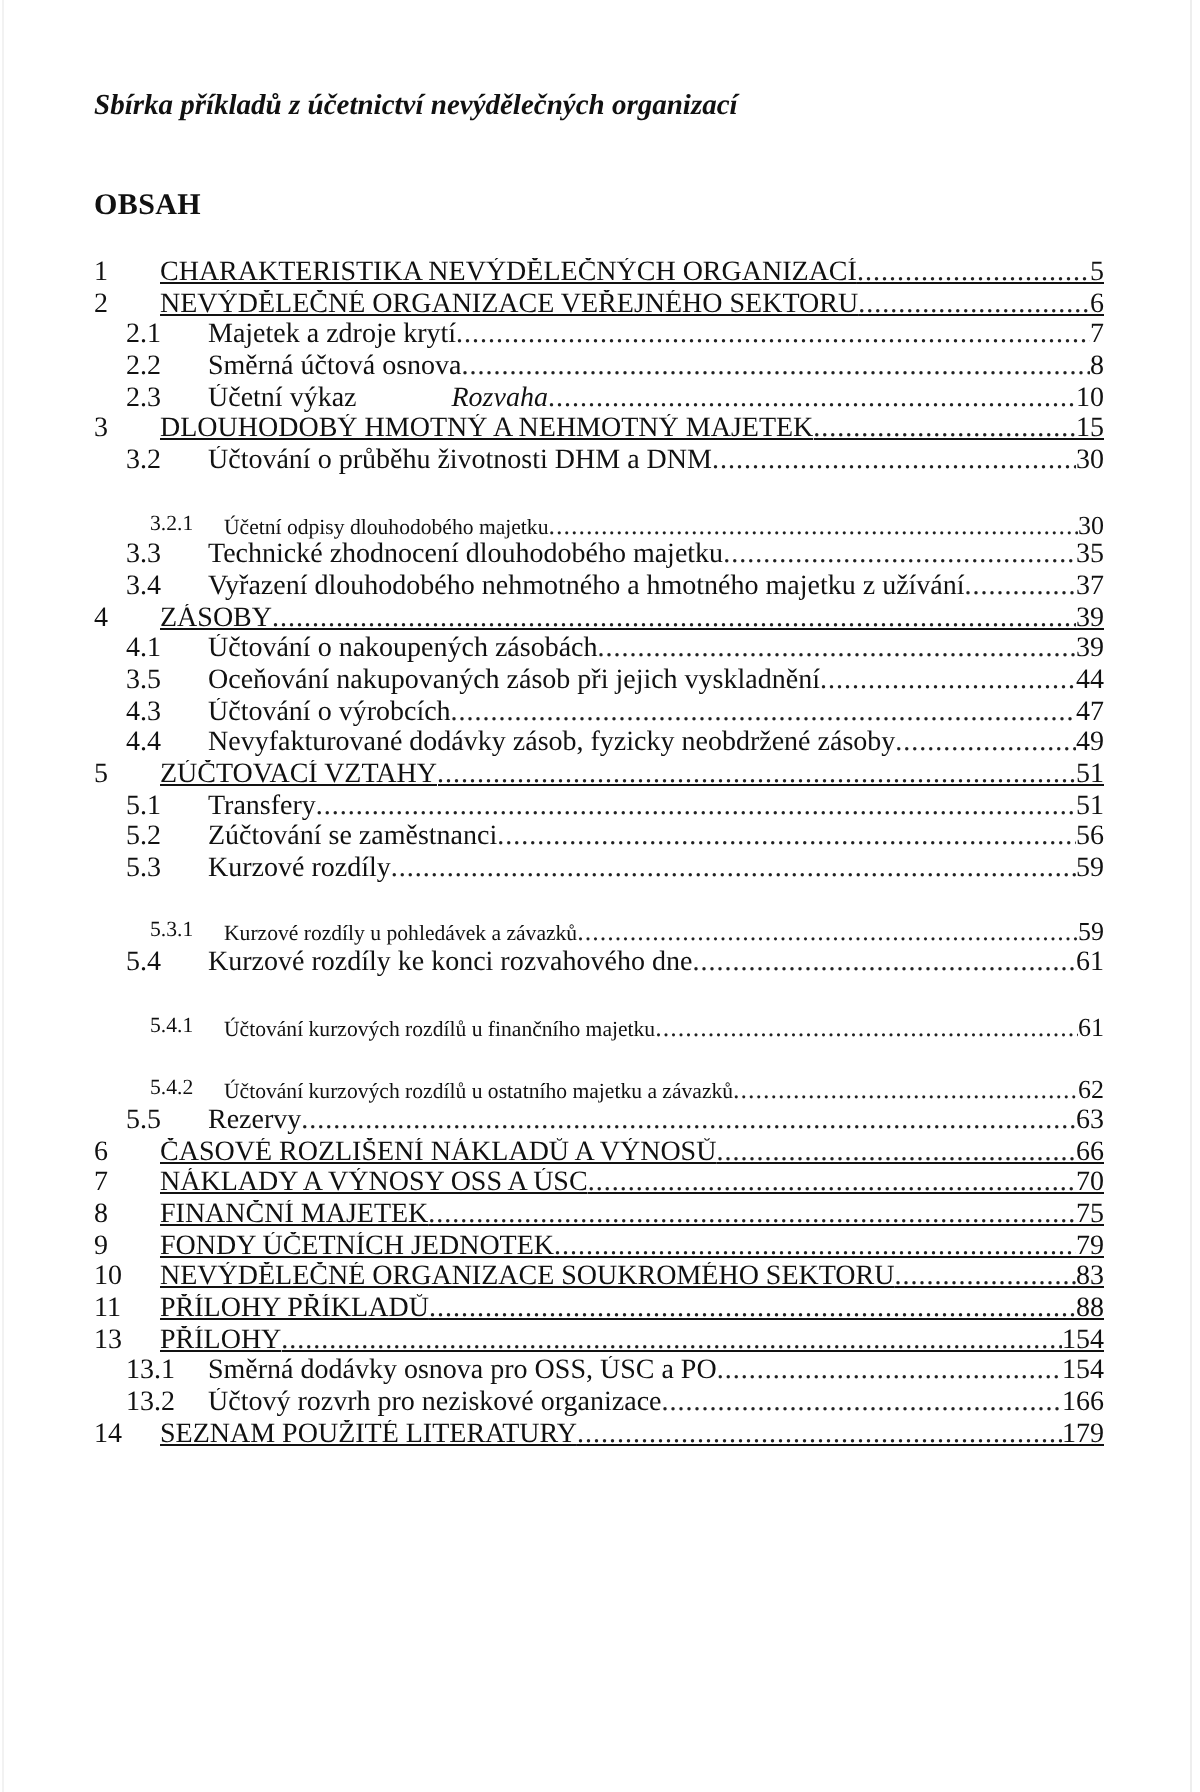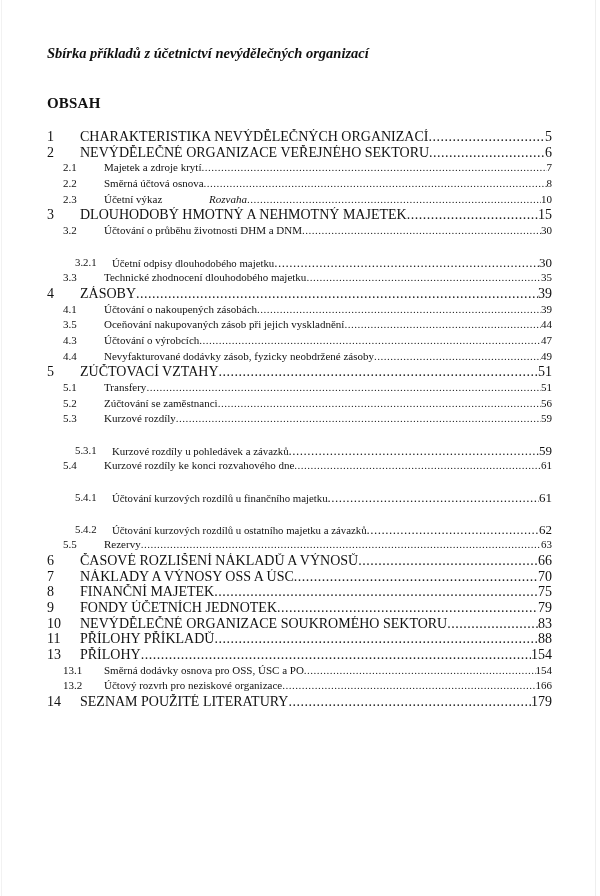--- a/index.html
+++ b/index.html
@@ -89,23 +89,23 @@
       content: "....................................................................................................................................................................................................................................................";
     }
     .toc-page {
       flex: 0 0 auto;
       text-align: right;
       min-width: 0;
     }
     
     .lvl-1 { font-size: 14px; }
     .lvl-1 .toc-num { left: 47px; }
-    .lvl-1 .toc-entry { left: 80px; }
+    .lvl-1 .toc-entry { left: 80px; text-decoration: underline; }
     
-    .lvl-2 { font-size: 11px; }
+    .lvl-2 { font-size: 14px; }
     .lvl-2 .toc-num { left: 63px; }
     .lvl-2 .toc-entry { left: 104px; align-items: center; }
     
     .lvl-3 { font-size: 10.8px; margin-top: 16px; }
     .lvl-3 .toc-num { left: 75px; }
     .lvl-3 .toc-entry { left: 112px; }
     .lvl-3 .toc-page { font-size: 13px; }
     .lvl-3 .toc-dots { font-size: 13px; }
     .italic { font-style: italic; margin-left: 44px; }
   </style>
@@ -185,20 +185,28 @@
       </span>
     </div>
     <div class="toc-row lvl-2">
       <span class="toc-num">3.3</span>
       <span class="toc-entry">
         <span class="toc-title"><span>Technické zhodnocení dlouhodobého majetku</span></span>
         <span class="toc-dots"></span>
         <span class="toc-page">35</span>
       </span>
     </div>
+    <div class="toc-row lvl-2">
+      <span class="toc-num">3.4</span>
+      <span class="toc-entry">
+        <span class="toc-title"><span>Vyřazení dlouhodobého nehmotného a hmotného majetku z užívání</span></span>
+        <span class="toc-dots"></span>
+        <span class="toc-page">37</span>
+      </span>
+    </div>
     <div class="toc-row lvl-1">
       <span class="toc-num">4</span>
       <span class="toc-entry">
         <span class="toc-title"><span>ZÁSOBY</span></span>
         <span class="toc-dots"></span>
         <span class="toc-page">39</span>
       </span>
     </div>
     <div class="toc-row lvl-2">
       <span class="toc-num">4.1</span>

